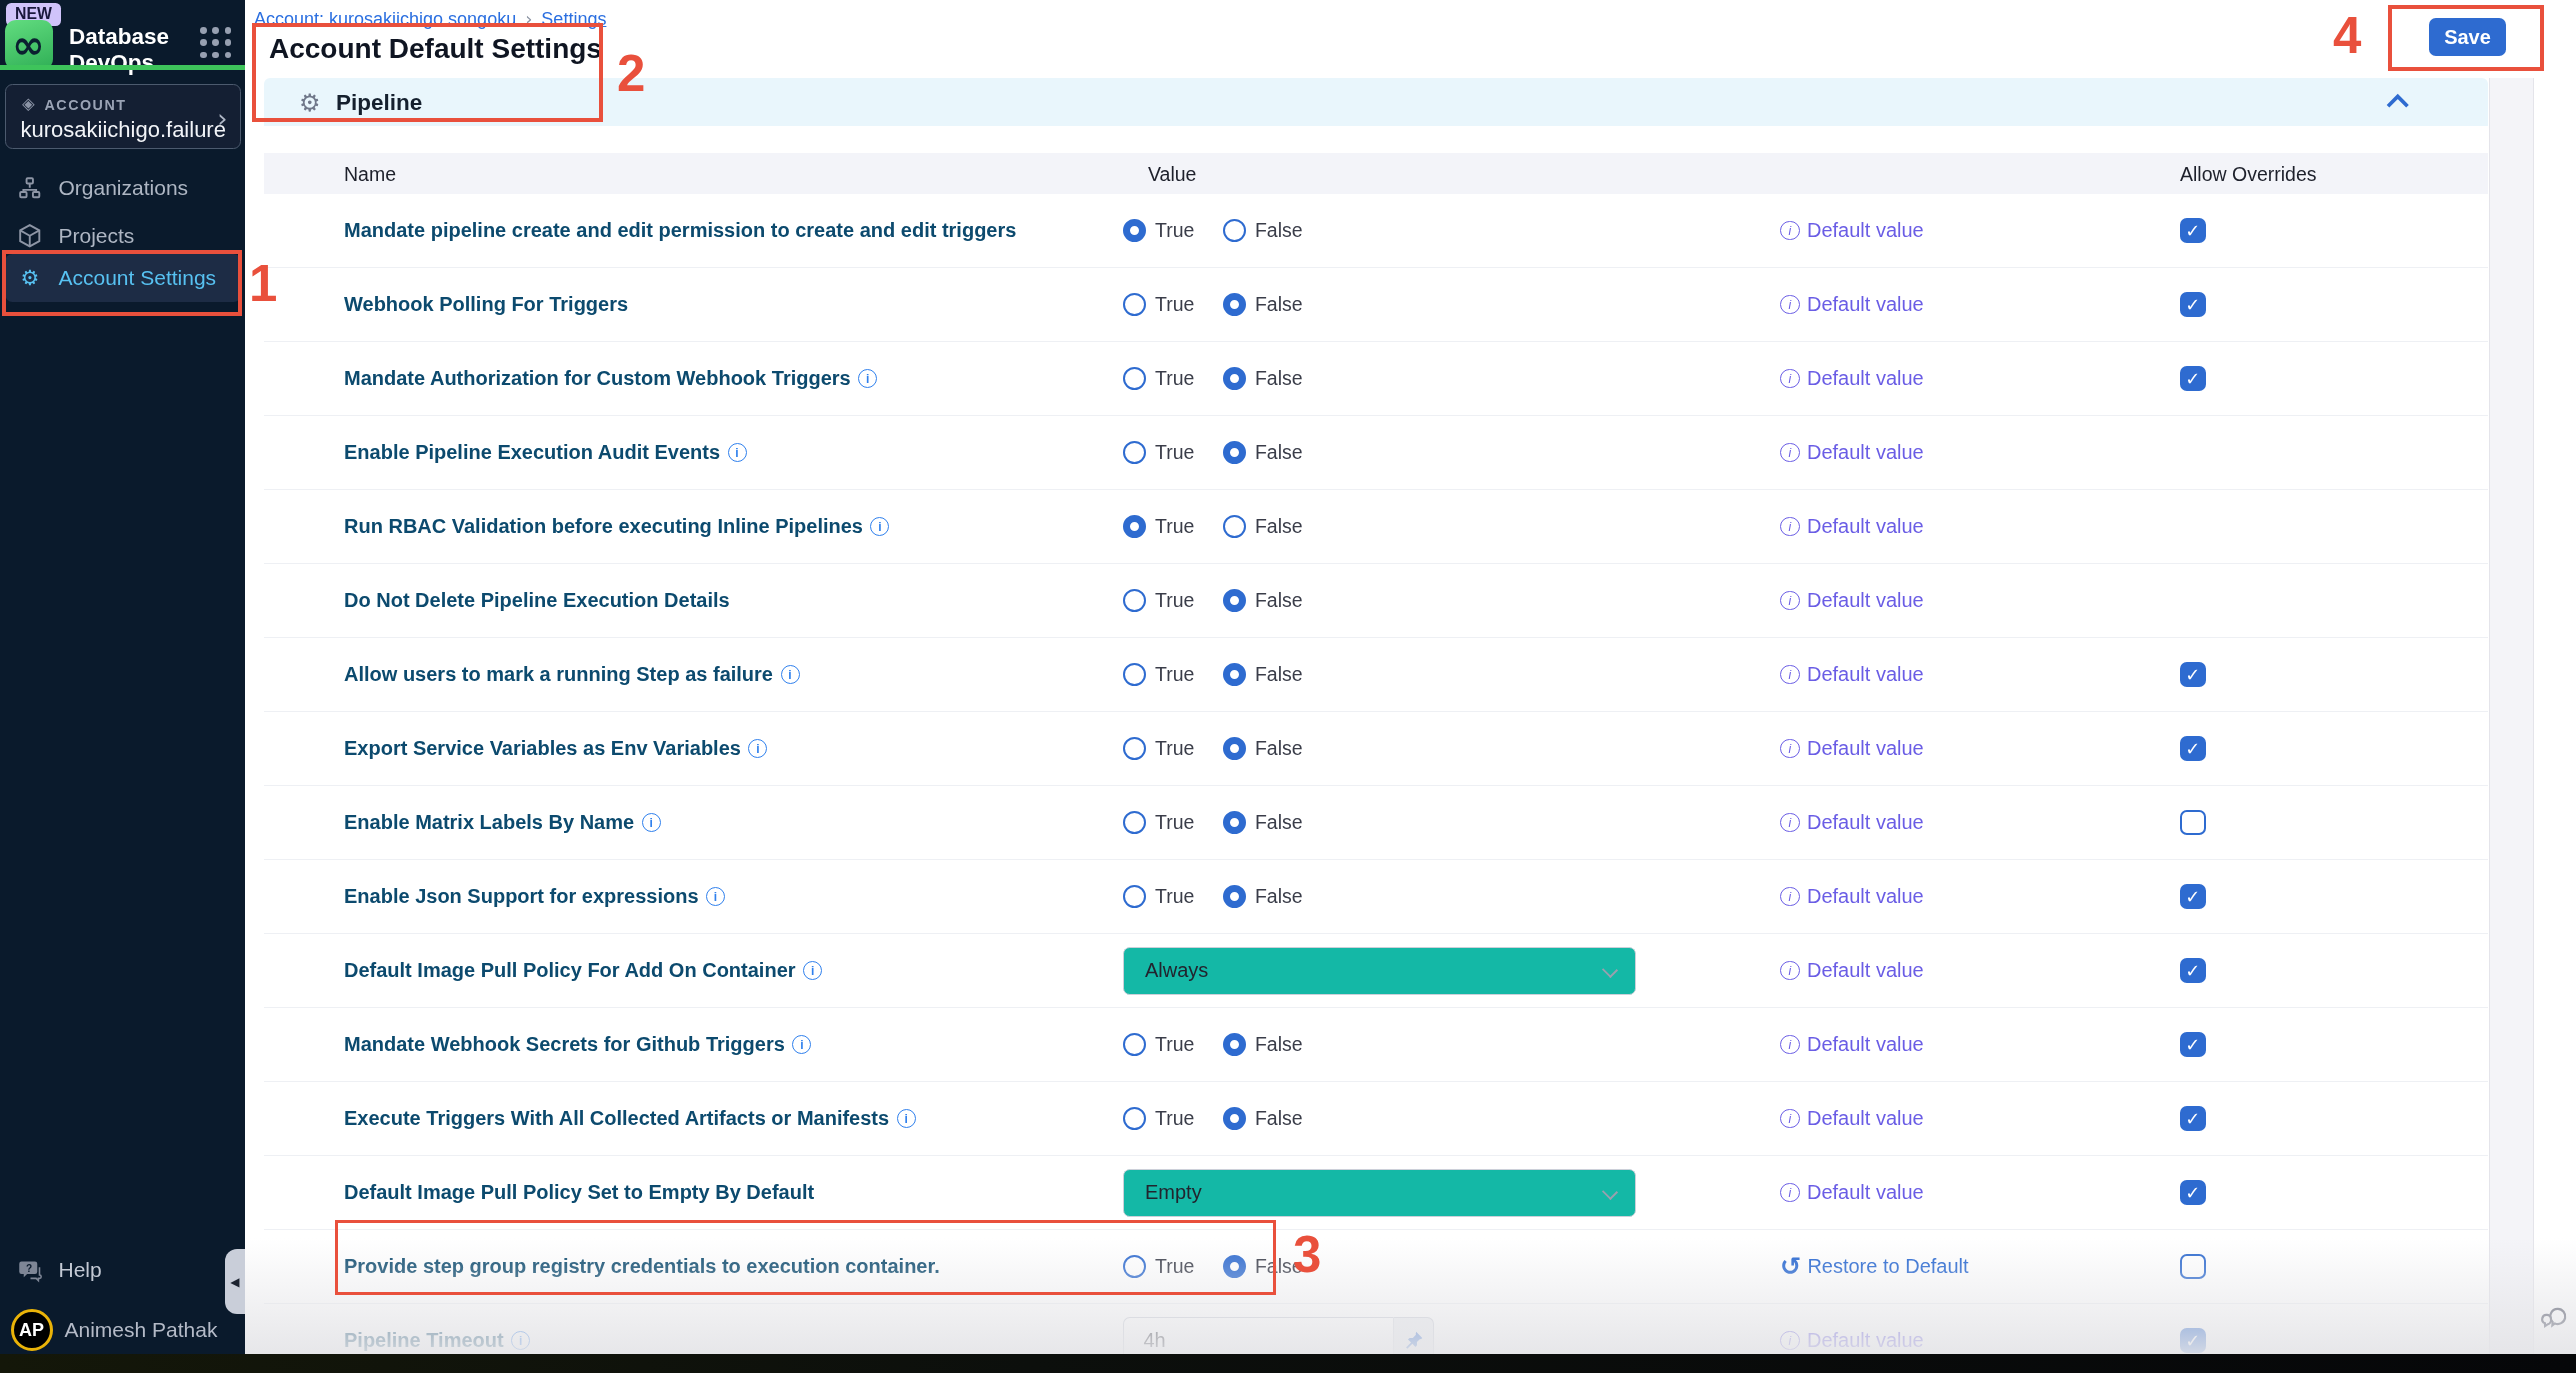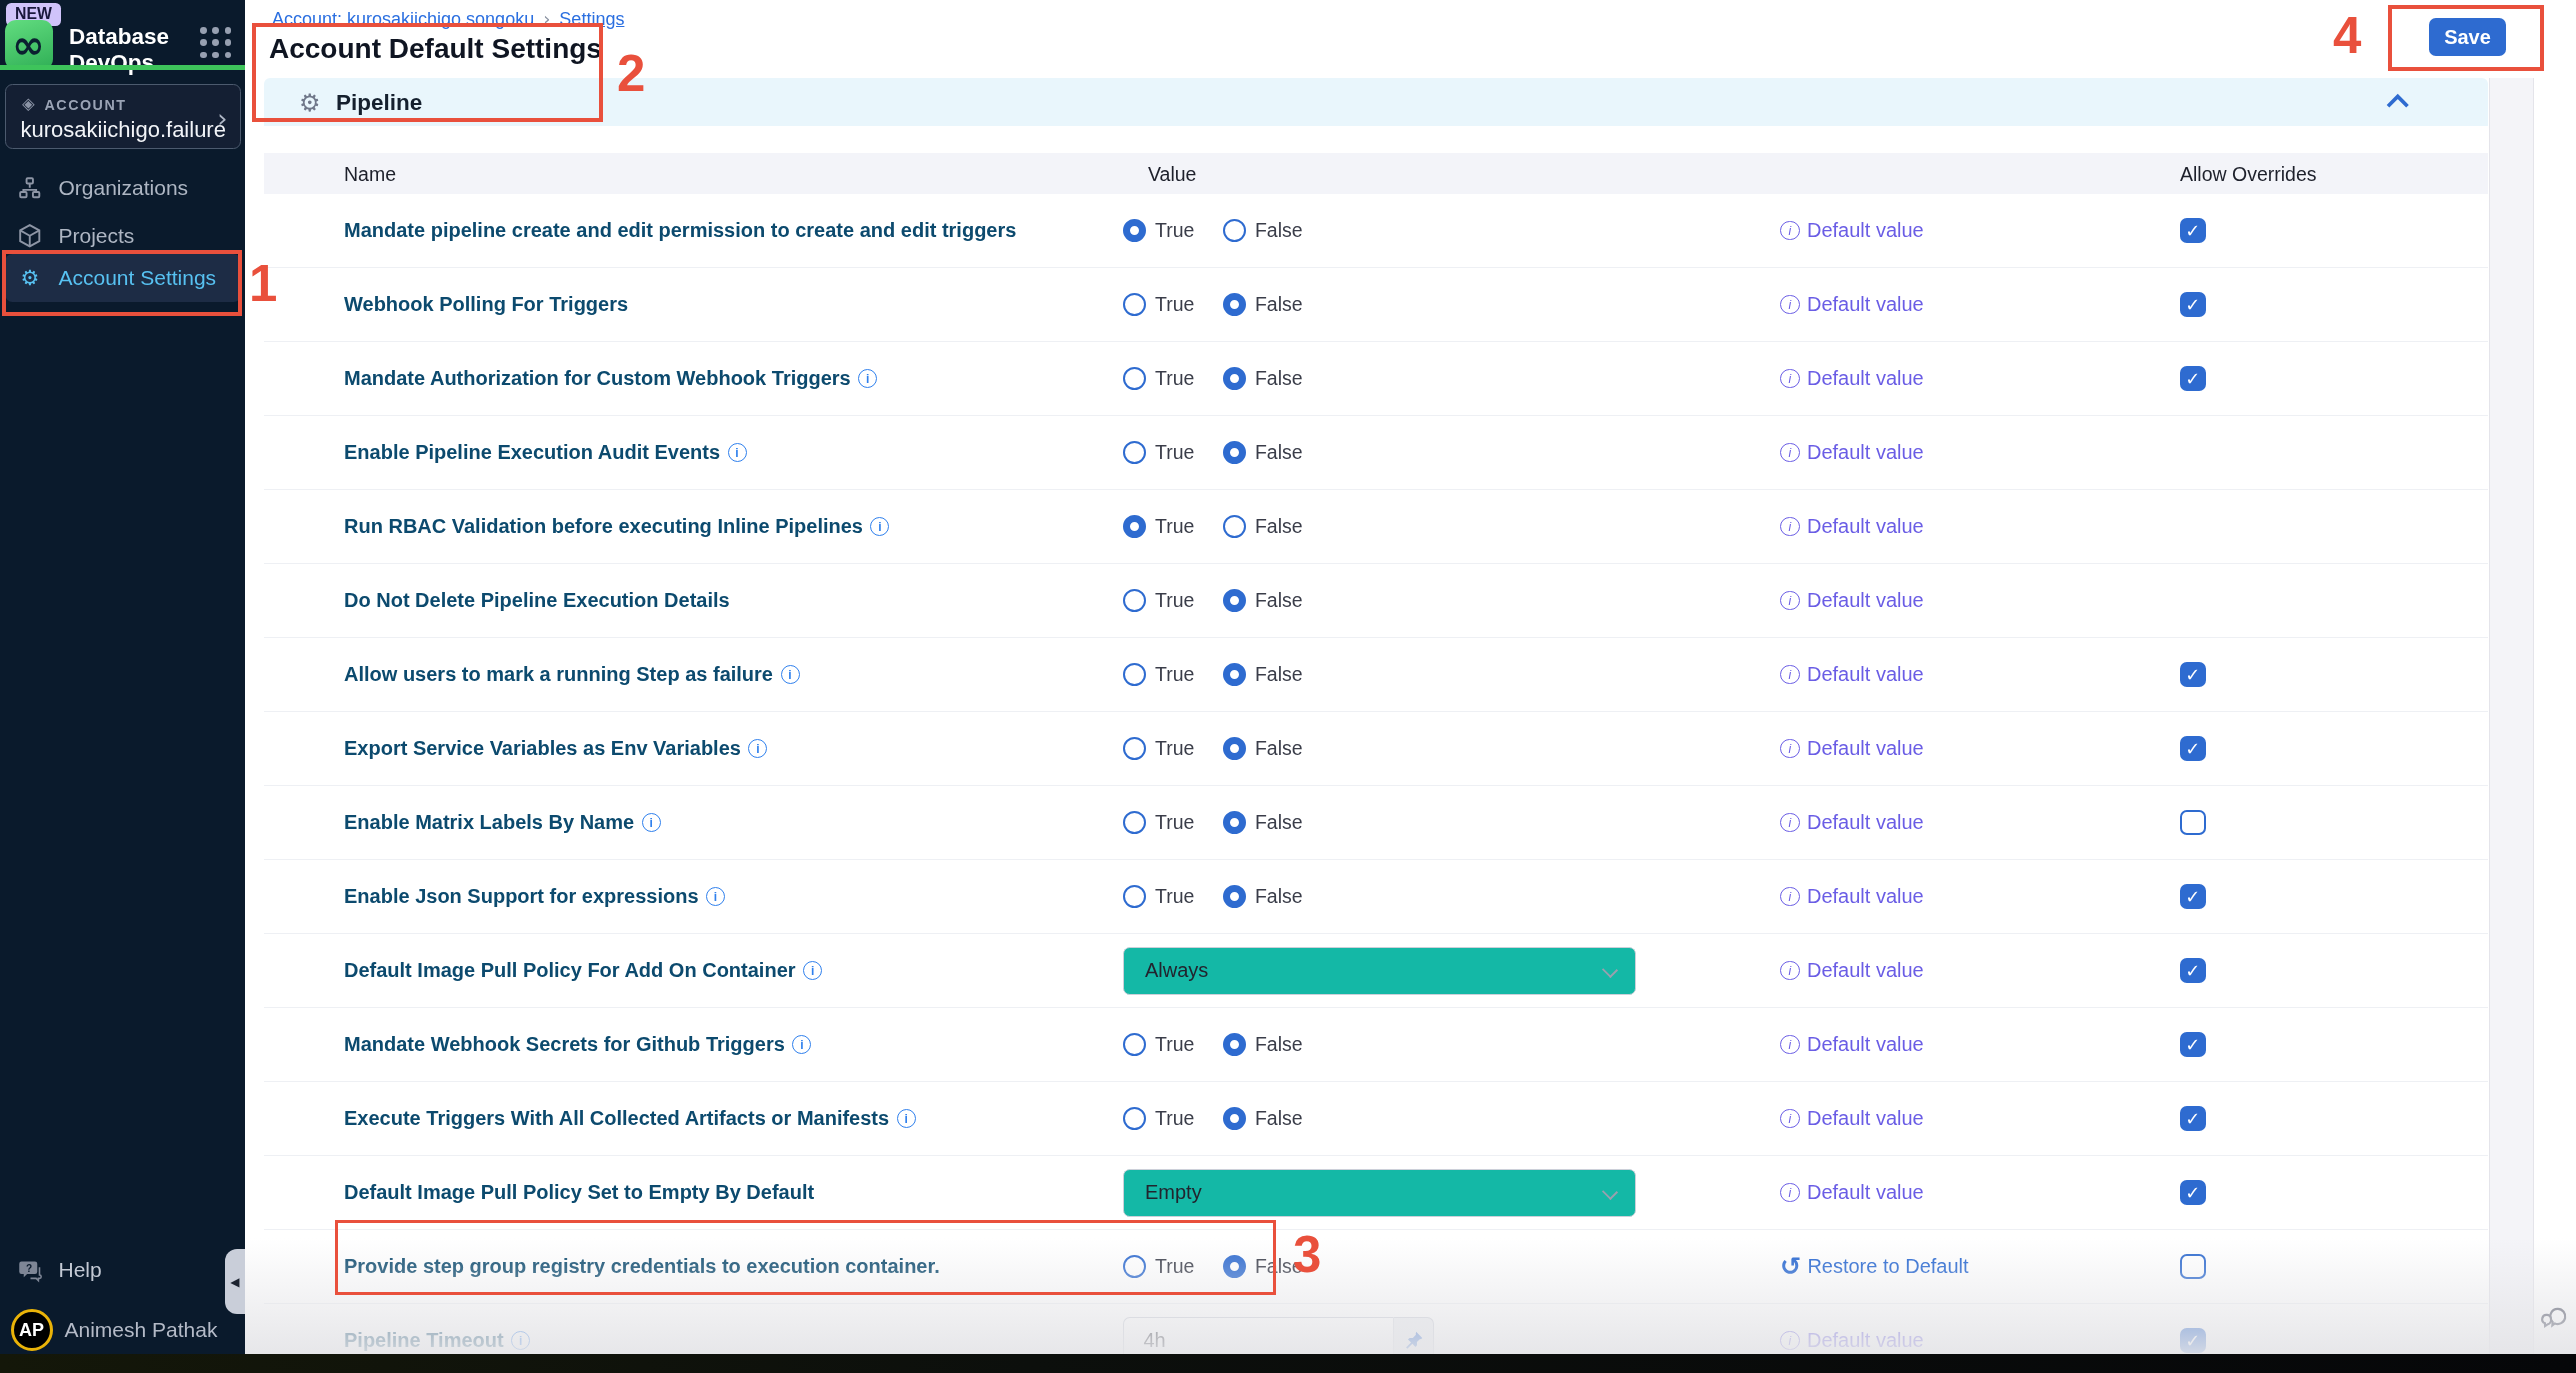--- a/index.html
+++ b/index.html
@@ -38,21 +38,21 @@
   .avatar { width:42px; height:42px; margin-left:10.5px; border-radius:50%; background:#000;
             border:3px solid #eab308; color:#fff; font-size:18px; font-weight:bold;
             display:flex; align-items:center; justify-content:center; }
   .user-name { margin-left:12px; color:#b4bac7; font-size:21px; }
   .collapse-handle { position:absolute; left:225px; top:1249px; width:19.5px; height:65px;
                      background:#c9ced9; border-radius:12px 0 0 12px; display:flex;
                      align-items:center; justify-content:center; color:#1c2330; font-size:12px; cursor:pointer;
                      font-family:"DejaVu Sans",sans-serif; }
 
   
-  #breadcrumb { position:absolute; left:272px; top:7.5px; font-size:18px; color:#8b93a2; }
+  #breadcrumb { position:absolute; left:254px; top:7.5px; font-size:18px; color:#8b93a2; }
   #breadcrumb a { color:#2b6fe0; text-decoration:underline; cursor:pointer; }
   #breadcrumb .sep { margin:0 9px; color:#8b93a2; font-family:"DejaVu Sans",sans-serif;}
   #page-title { position:absolute; left:269px; top:33px; font-size:28px; font-weight:bold; color:#0f1522; }
   #save-btn { position:absolute; left:2429px; top:18px; width:77px; height:38px; background:#2e6bd0;
               border:none; border-radius:6.8px; color:#fff; font-size:20px; font-weight:bold; cursor:pointer;
               font-family:inherit; }
 
   
   #panel-header { position:absolute; left:264px; top:78px; width:2224px; height:48px;
                   background:#e9f6fc; border-radius:6px 6px 0 0; cursor:pointer; }

